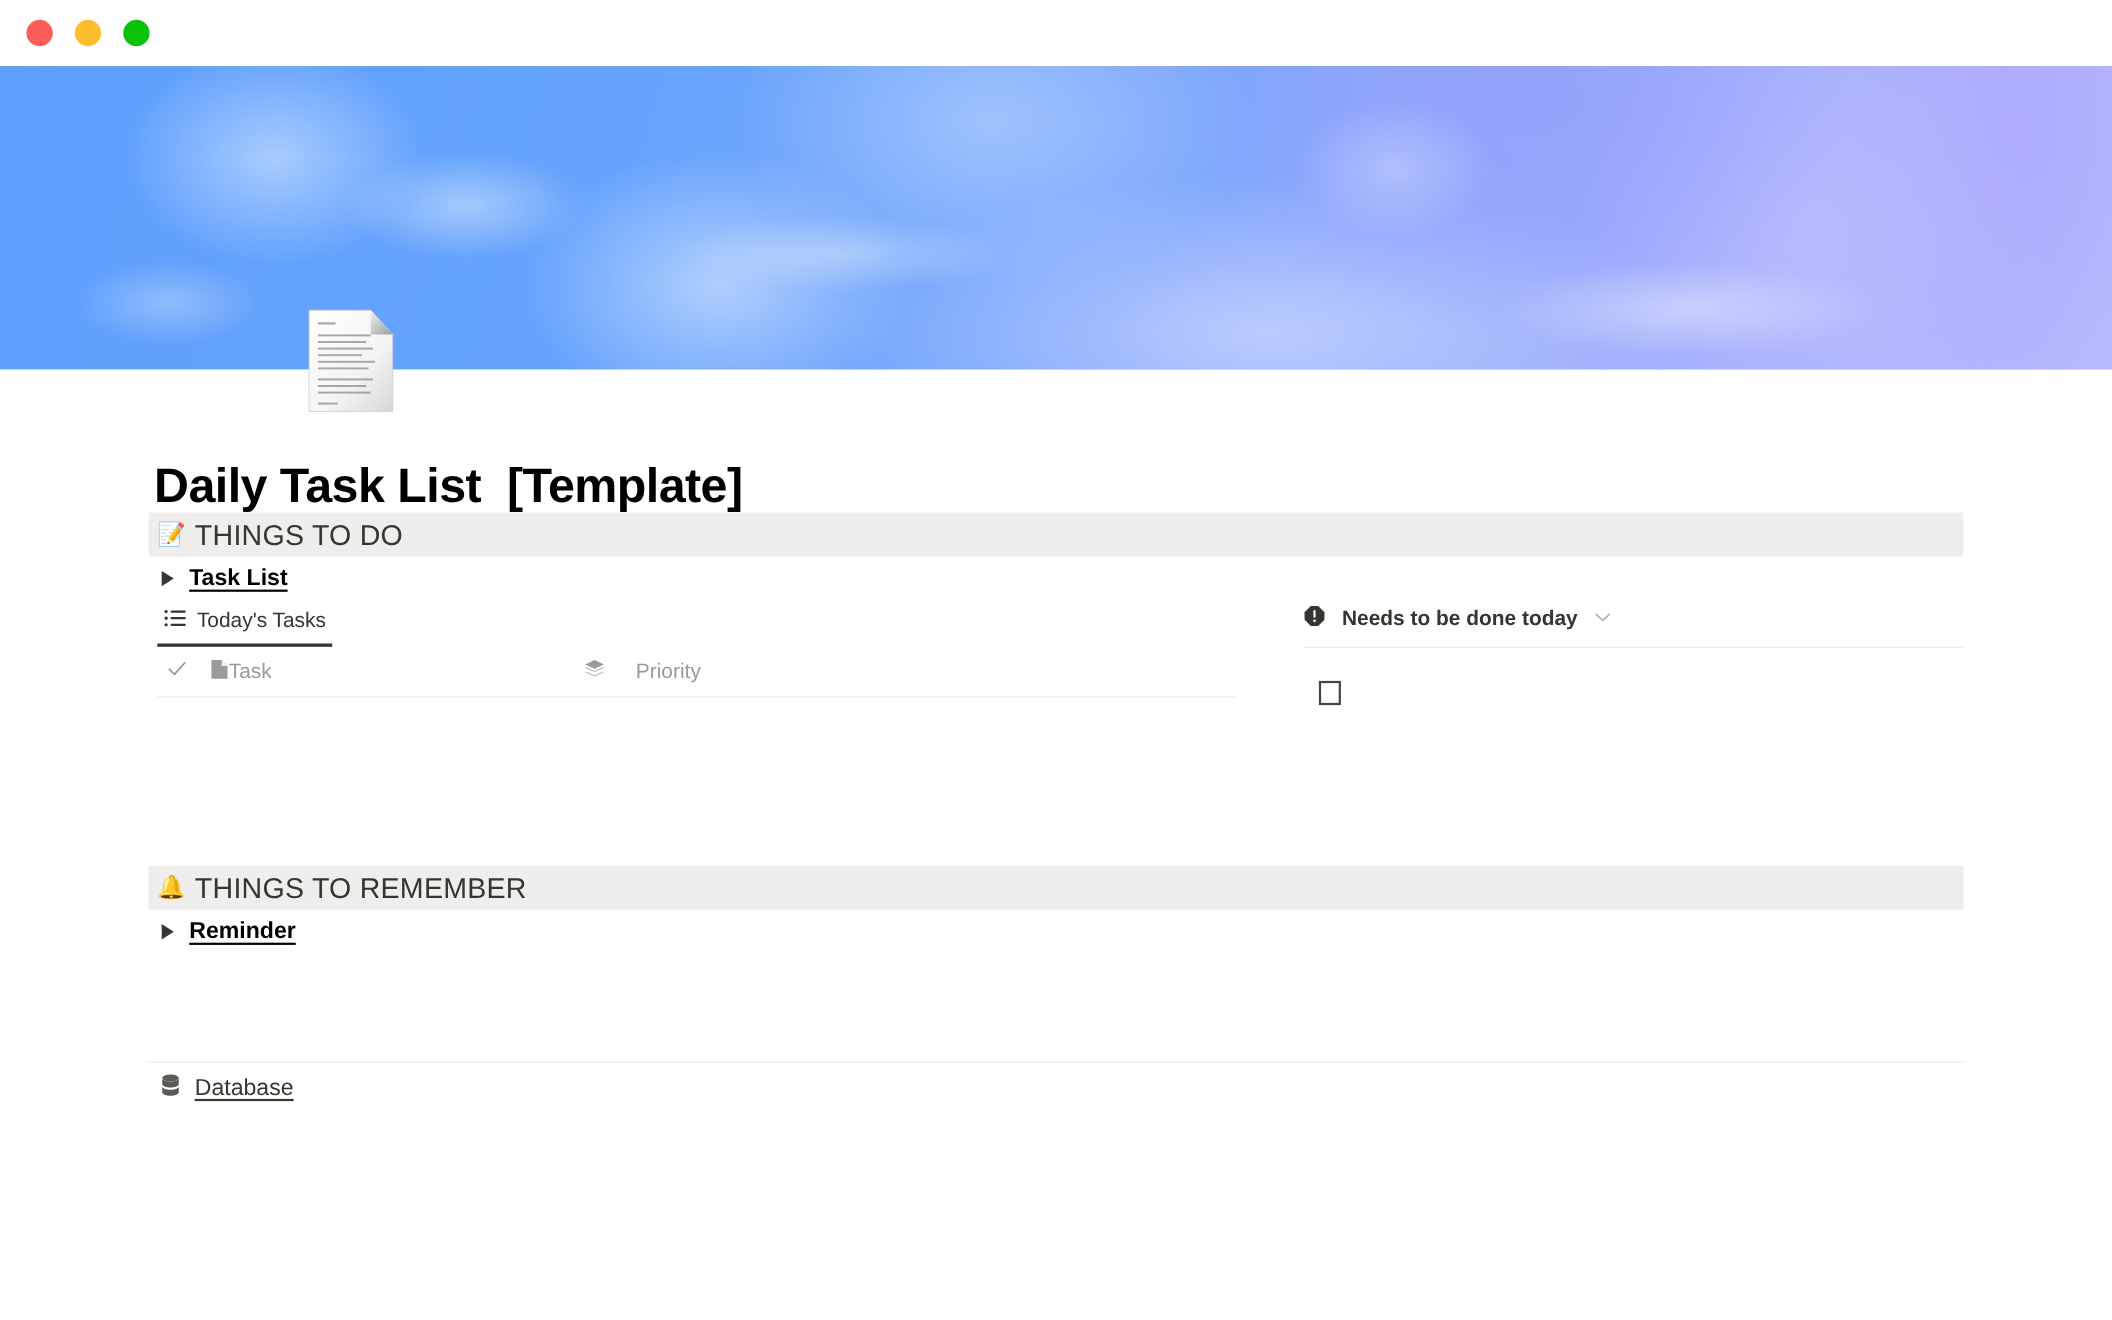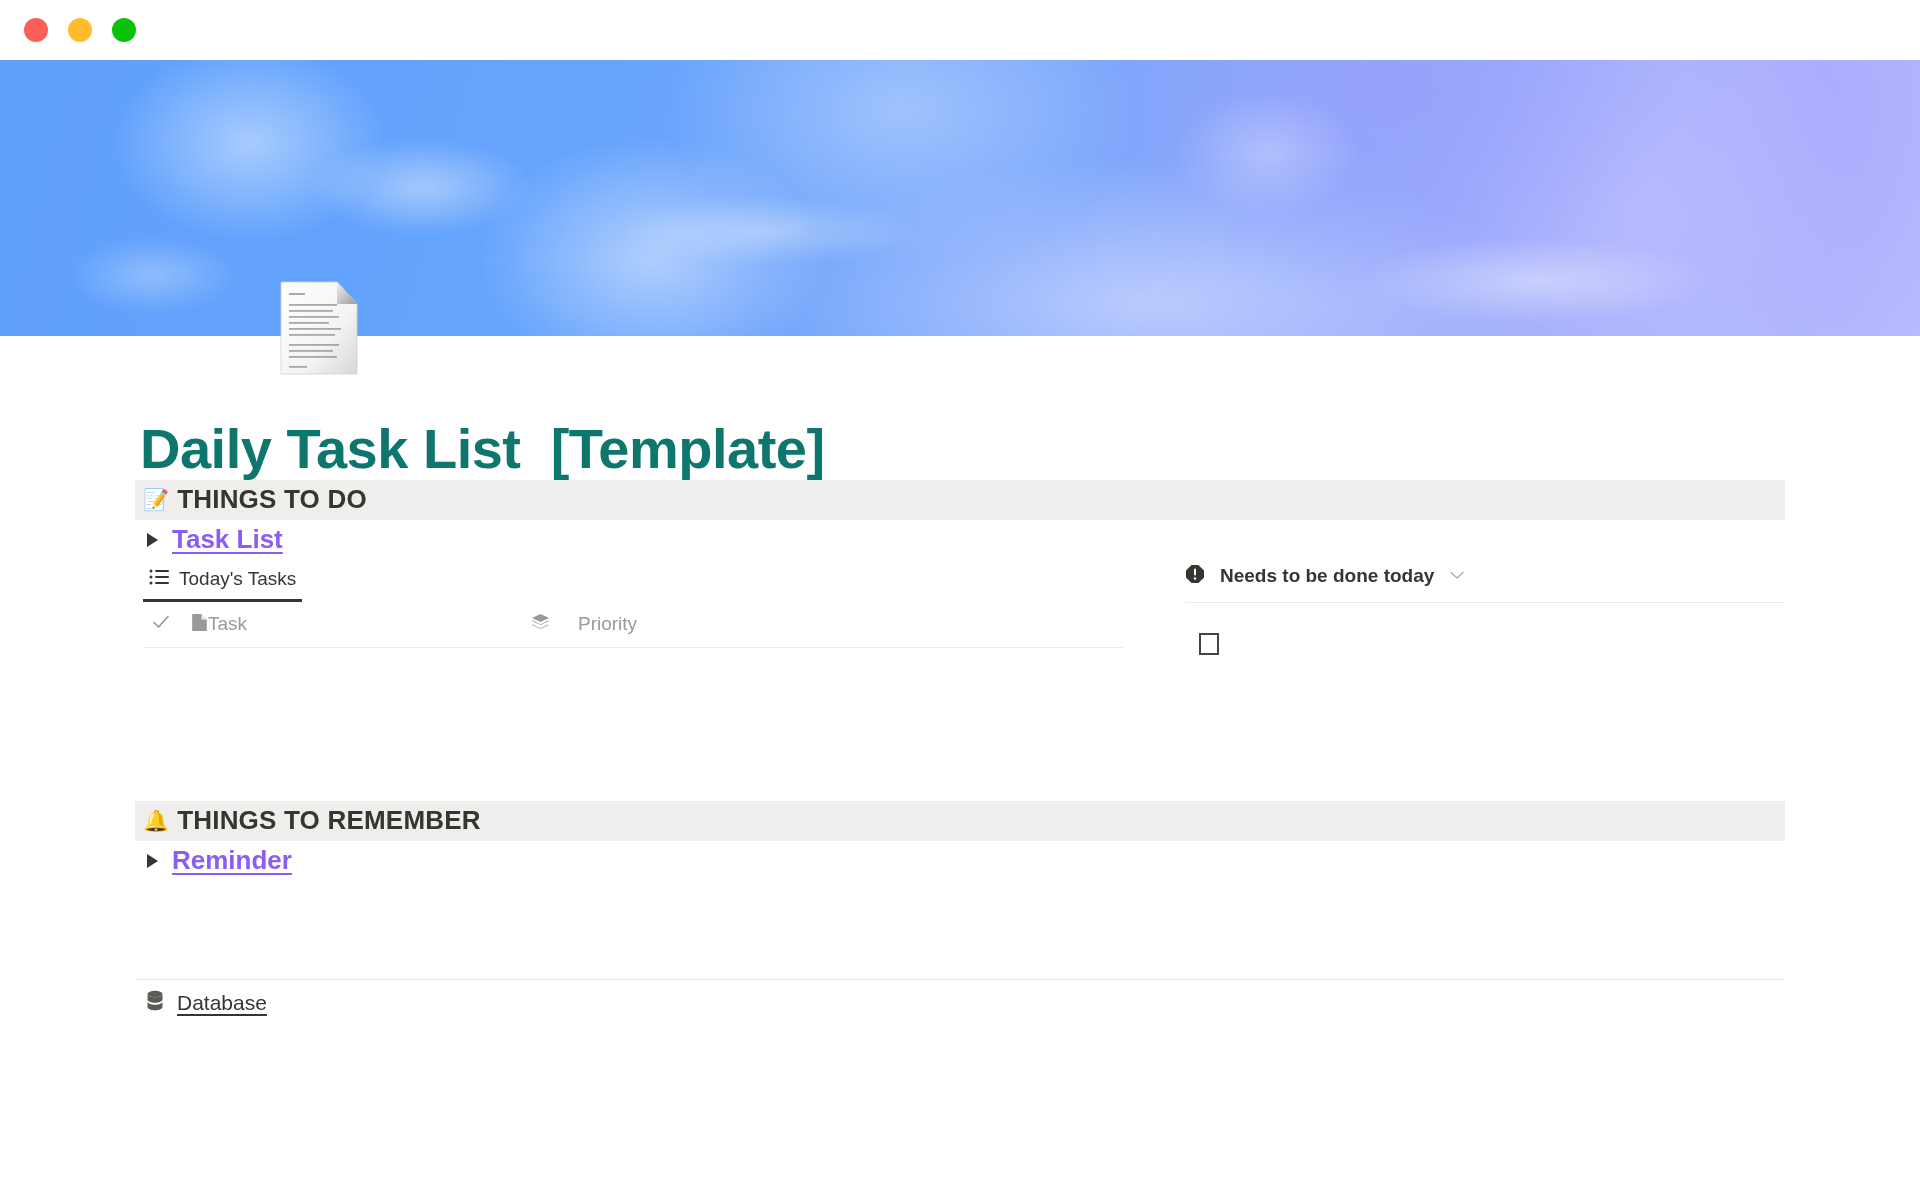--- a/index.html
+++ b/index.html
@@ -86,43 +86,43 @@
   .page-icon {
     position: absolute;
     left: 140px;
     top: -58px;
     width: 88px;
     height: 100px;
     z-index: 5;
   }
 
   .title {
-    font-size: 56px;
+    font-size: 44px;
     font-weight: bold;
-    color: #0f766e;
+    color: #000000;
     letter-spacing: -0.5px;
     padding-top: 82px;
     padding-left: 5px;
     line-height: 1.1;
     white-space: pre;
   }
 
   
   .section-band {
     background: #efeeec;
     height: 40px;
     display: flex;
     align-items: center;
     padding-left: 8px;
     gap: 8px;
   }
   .section-band-emoji { font-size: 21px; line-height: 1; }
   .section-band-text {
     font-size: 26px;
-    font-weight: bold;
+    font-weight: normal;
     color: #37352f;
     letter-spacing: 0.2px;
   }
 
   
   .toggle-row {
     display: flex;
     align-items: center;
     gap: 14px;
     padding-left: 12px;
@@ -130,23 +130,23 @@
   }
   .toggle-tri {
     width: 0; height: 0;
     border-left: 11px solid #37352f;
     border-top: 7px solid transparent;
     border-bottom: 7px solid transparent;
     display: block;
     cursor: pointer;
   }
   .toggle-label {
-    font-size: 26px;
+    font-size: 21px;
     font-weight: bold;
-    color: #8b5cf6;
+    color: #000000;
     text-decoration: underline;
     text-underline-offset: 4px;
     text-decoration-thickness: 1.5px;
     cursor: pointer;
   }
 
   
   .db-area {
     display: flex;
     padding-left: 8px;

